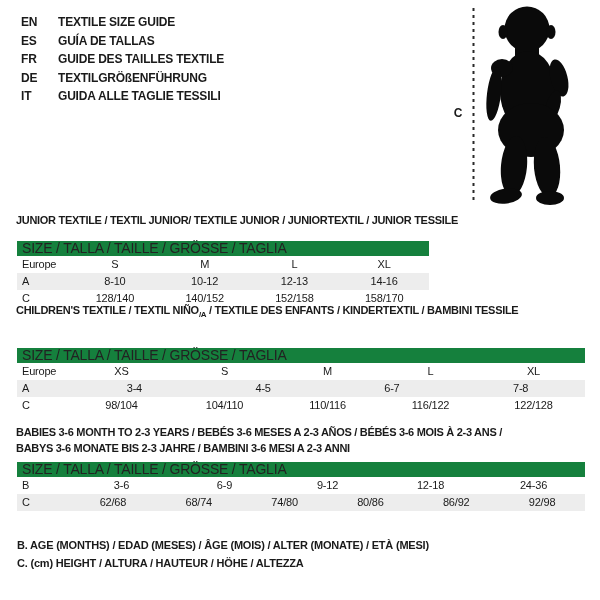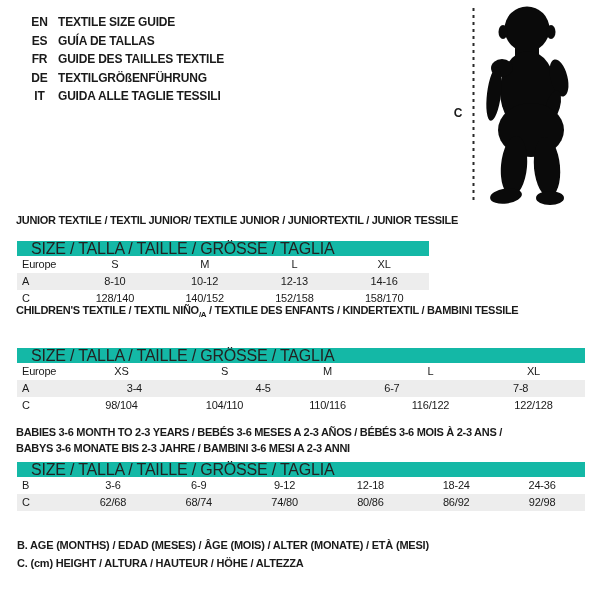--- a/index.html
+++ b/index.html
@@ -3,43 +3,43 @@
 <meta charset="utf-8">
 <style>
   html,body{margin:0;padding:0;background:#fff;}
   #page{position:relative;width:600px;height:600px;background:#ffffff;overflow:hidden;
         font-family:"Liberation Sans",sans-serif;color:#1a1a1a;}
 
   
   .langs{position:absolute;left:21px;top:13px;font-size:12px;font-weight:bold;
          letter-spacing:-0.2px;line-height:18.5px;}
   .lang-row{display:flex;}
-  .lang-code{width:37px;text-align:center;}
+  .lang-code{width:37px;}
 
   
   .figure{position:absolute;left:440px;top:2px;width:155px;height:208px;}
   .figure svg{position:absolute;left:0;top:0;}
   .figure-c{position:absolute;left:9px;top:104px;width:18px;text-align:center;
             font-size:12px;font-weight:bold;}
 
   
   .tbl-title{position:absolute;left:16px;font-size:11px;font-weight:bold;
              letter-spacing:-0.3px;line-height:16px;white-space:nowrap;}
   #t1-title{top:212px;}
   #t2-title{top:302px;}
   #t3-title{top:424px;}
   .sub-a{font-size:8px;vertical-align:-3px;}
 
   
   .tbl{position:absolute;left:17px;font-size:11px;letter-spacing:-0.2px;}
   #t1{top:241px;width:412px;}
   #t2{top:348px;width:568px;}
   #t3{top:462px;width:568px;}
-  .tbl-head{background:#14b8a6;height:15px;line-height:15px;padding-left:14px;
-            font-size:16px;color:#222;}
+  .tbl-head{background:#15803d;height:15px;line-height:15px;padding-left:5px;
+            font-size:14px;color:#222;}
   .row{display:flex;height:17px;line-height:17px;}
   .row.alt{background:#ededed;}
   .cl{width:48px;padding-left:5px;}
   .c{flex:1;text-align:center;}
 
   
   .footnotes{position:absolute;left:17px;top:536px;font-size:11px;font-weight:bold;
              letter-spacing:-0.2px;line-height:18px;}
 </style>
 </head>
@@ -154,21 +154,20 @@
     <div>BABYS 3-6 MONATE BIS 2-3 JAHRE / BAMBINI 3-6 MESI A 2-3 ANNI</div>
   </div>
   <div class="tbl" id="t3">
     <div class="tbl-head">SIZE / TALLA / TAILLE / GRÖSSE / TAGLIA</div>
     <div class="row">
       <span class="cl">B</span>
       <span class="c">3-6</span>
       <span class="c">6-9</span>
       <span class="c">9-12</span>
       <span class="c">12-18</span>
-      <span class="c">18-24</span>
       <span class="c">24-36</span>
     </div>
     <div class="row alt">
       <span class="cl">C</span>
       <span class="c">62/68</span>
       <span class="c">68/74</span>
       <span class="c">74/80</span>
       <span class="c">80/86</span>
       <span class="c">86/92</span>
       <span class="c">92/98</span>

